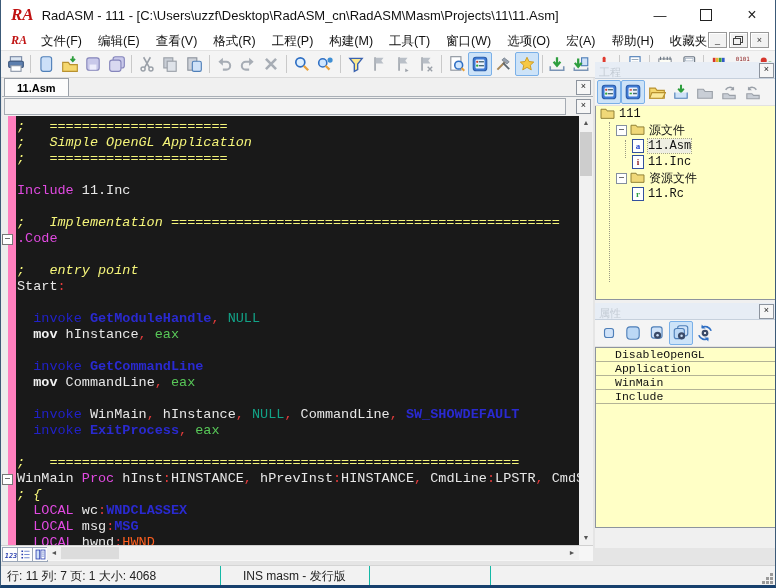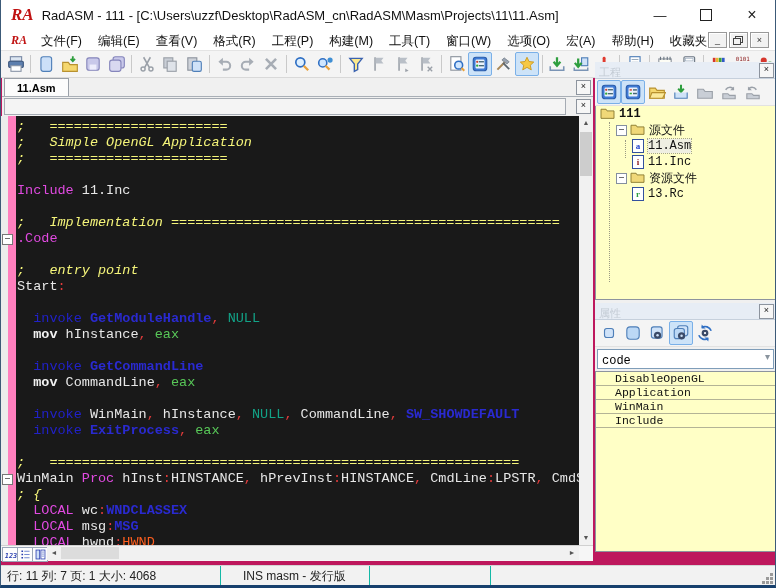--- a/index.html
+++ b/index.html
@@ -1,16 +1,16 @@
 <!DOCTYPE html>
 <html><head>
 <meta charset="utf-8">
 <style>
   html,body{margin:0;padding:0;background:#555;}
-  #app{position:relative;width:776px;height:588px;background:#be185d;overflow:hidden;
+  #app{position:relative;width:776px;height:588px;background:#e5e5e5;overflow:hidden;
        font-family:"Liberation Sans","DejaVu Sans",sans-serif;box-sizing:border-box;
        border-left:1px solid #3c5a78;border-right:1px solid #3c5a78;border-bottom:3px solid #17406d;}
   
   #titlebar{position:absolute;left:0;top:0;width:100%;height:30px;background:#ffffff;display:flex;align-items:center;}
   #logo{font:bold italic 17px "Liberation Serif",serif;color:#c01212;margin:0 8px 0 10px;}
   #title{font-size:13px;color:#111;}
   #wc{position:absolute;right:0;top:0;height:30px;display:flex;}
   .wbtn{width:46px;height:30px;display:flex;align-items:center;justify-content:center;font-size:13px;color:#222;}
   .wbtn.max span{display:inline-block;width:10px;height:10px;border:1px solid #222;}
   .wbtn.close{font-size:16px;}
@@ -442,21 +442,21 @@
             <path d="M2.5 9.5h4.5l1.5 1.5h5v3h-11z" fill="#c9ced6" stroke="#9aa0a8"></path>
             <path d="M11 6C9 3 5 3 4 6" stroke="#9aa0a8" fill="none" stroke-width="1.3"></path>
             <path d="M3.5 3v3.5H7z" fill="#9aa0a8"></path>
           </svg>
         </span>
       </div>
     <div id="tree">
         <div class="guide" style="left: 13px; top: 16px; height: 160px;"></div>
         <div class="guide" style="left: 29px; top: 34px; height: 18px;"></div>
         <div class="guide" style="left: 29px; top: 82px;"></div>
-        <div class="trow" style="padding-left: 4px; font-weight: bold;">
+        <div class="trow" style="padding-left: 4px;">
           <span style="margin-right: 4px; flex: 0 0 auto;"><svg width="15" height="13" viewBox="0 0 16 14">
               <path d="M1 3.5h5.5l1 1.8H15v8H1z" fill="#f0d878" stroke="#8a7a30"></path>
             </svg></span>
           <span class="tlabel">111</span>
         </div>
         <div class="trow" style="padding-left: 20px;">
           <span class="exp">–</span>
           <span style="margin-right: 4px; flex: 0 0 auto;"><svg width="15" height="13" viewBox="0 0 16 14">
               <path d="M1 3.5h5.5l1 1.8H15v8H1z" fill="#f0d878" stroke="#8a7a30"></path>
             </svg></span>
@@ -472,21 +472,21 @@
         </div>
         <div class="trow" style="padding-left: 20px;">
           <span class="exp">–</span>
           <span style="margin-right: 4px; flex: 0 0 auto;"><svg width="15" height="13" viewBox="0 0 16 14">
               <path d="M1 3.5h5.5l1 1.8H15v8H1z" fill="#f0d878" stroke="#8a7a30"></path>
             </svg></span>
           <span class="tlabel">资源文件</span>
         </div>
         <div class="trow" style="padding-left: 36px;">
           <span class="ficon" style="color: rgb(46, 158, 62);">r</span>
-          <span class="tlabel">13.Rc</span>
+          <span class="tlabel">11.Rc</span>
         </div>
       </div>
     <div id="psplit"></div>
     <div class="phead">
       <span class="ptitle">属性</span>
       <span class="xbtn">×</span>
     </div>
     <div class="ptb" id="ptb2">
         <span class="tb">
           <svg width="18" height="18" viewBox="0 0 16 16">
@@ -516,24 +516,20 @@
         <span class="tb">
           <svg width="18" height="18" viewBox="0 0 16 16">
             <circle cx="8" cy="8" r="3" fill="#3b4a68"></circle>
             <circle cx="8" cy="8" r="1" fill="#fff"></circle>
             <path d="M13.5 6A6 6 0 0 0 5 3M2.5 10a6 6 0 0 0 8.5 3" stroke="#2f6fc4" stroke-width="1.5" fill="none"></path>
             <path d="M5 0.5v3.5h3.5z" fill="#2f6fc4"></path>
             <path d="M11 15.5V12H7.5z" fill="#2f6fc4"></path>
           </svg>
         </span>
       </div>
-    <div id="pcombo">
-      <span class="val">code</span>
-      <span class="chev">▾</span>
-    </div>
     <div id="plist">
         <div class="prow">DisableOpenGL</div>
         <div class="prow">Application</div>
         <div class="prow">WinMain</div>
         <div class="prow">Include</div>
       </div>
   </div>
 
   <div id="statusbar">
     <span class="scell" style="left:0;width:220px">行: 11 列: 7 页: 1 大小: 4068</span>

